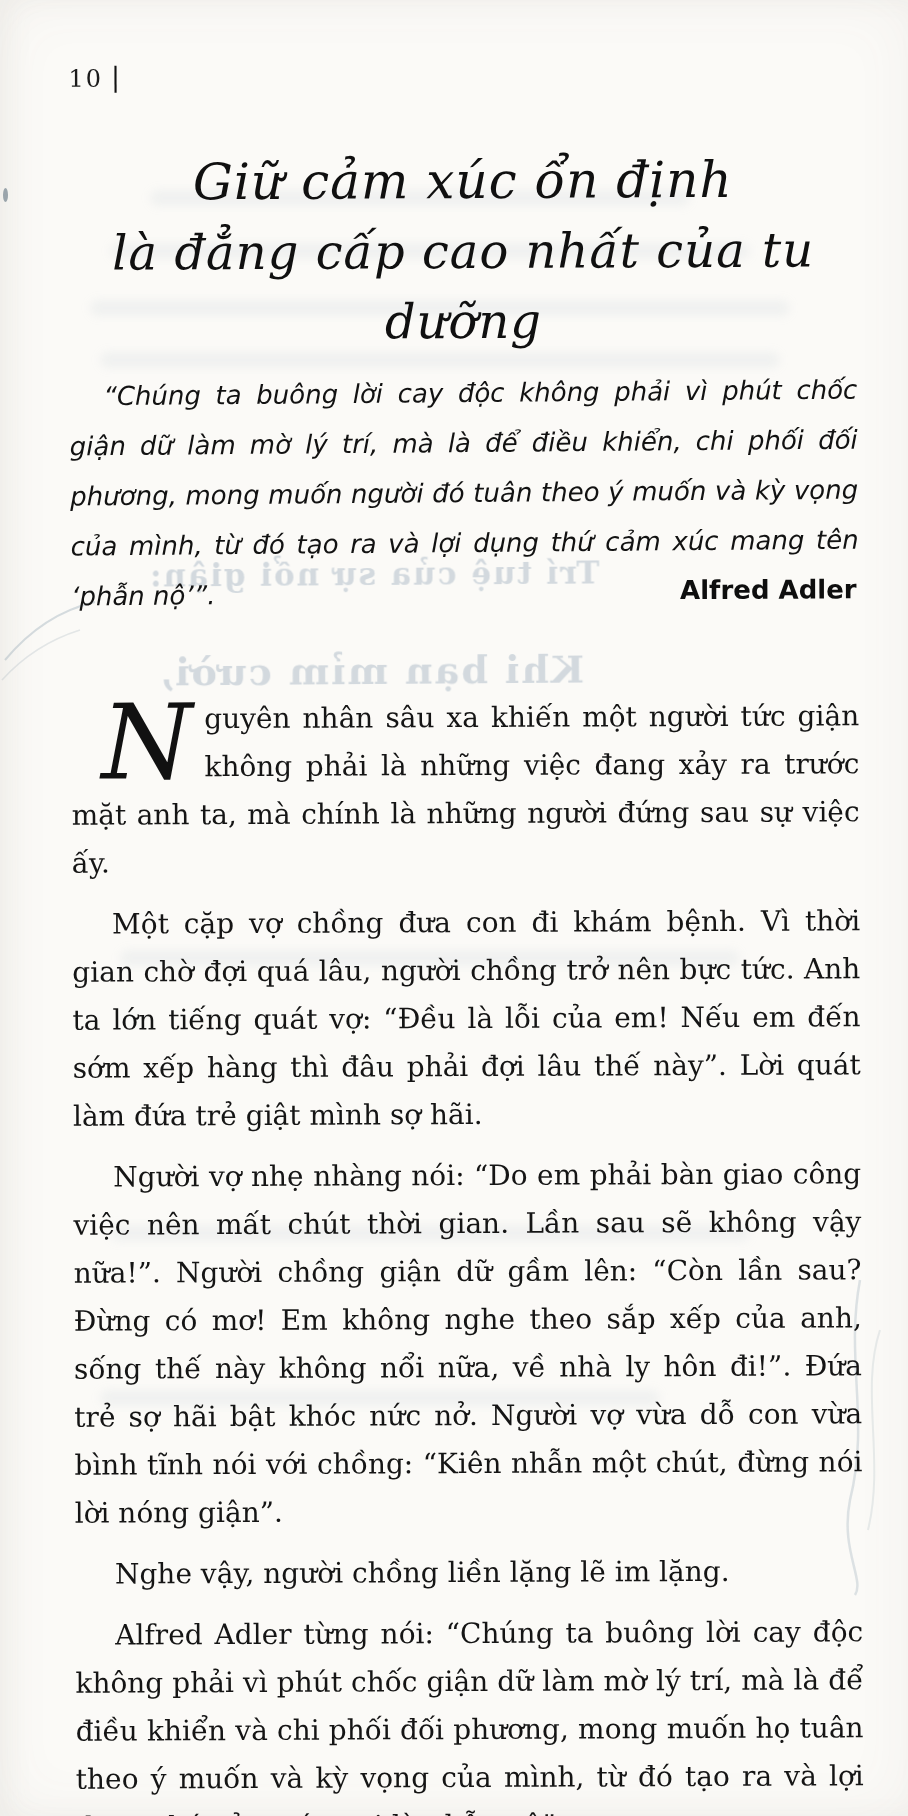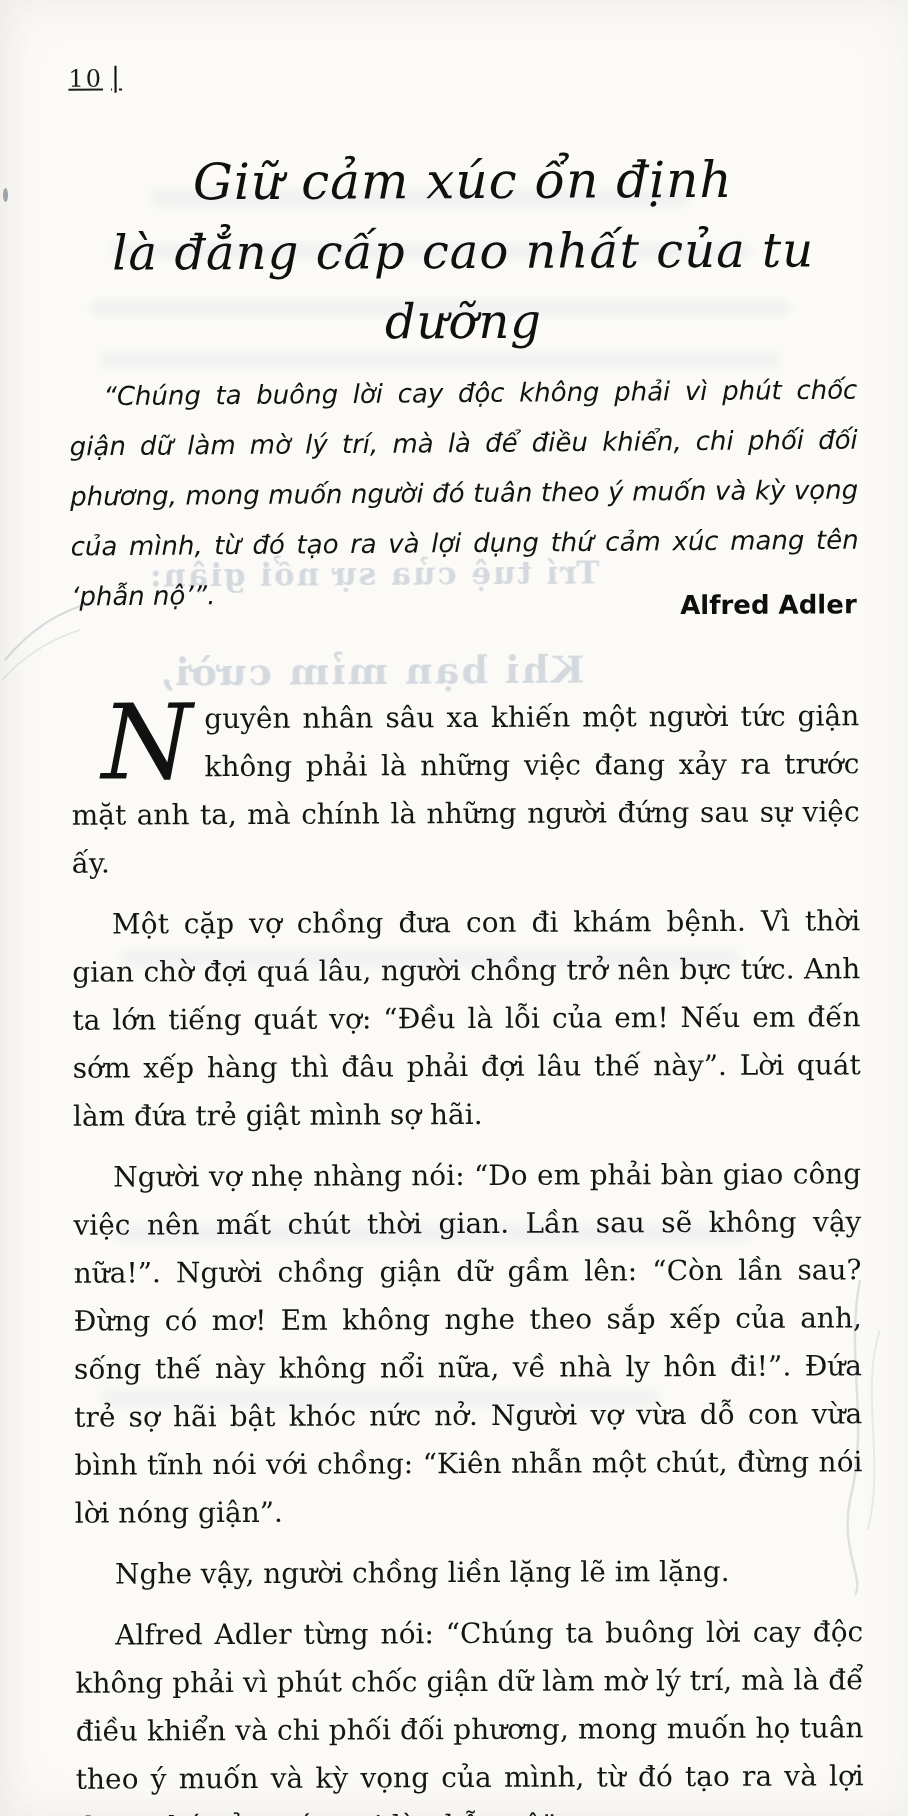--- a/index.html
+++ b/index.html
@@ -10,21 +10,21 @@
     background:#fbfaf7;
     overflow:hidden;
     box-shadow:inset 0 0 60px rgba(120,110,95,0.06), inset 12px 0 24px rgba(120,110,95,0.05);
     font-family:"DejaVu Serif", serif;
     color:#161616;
   }
   .content{position:absolute;left:72px;top:0;width:788px;height:100%;transform:rotate(-0.25deg);}
   .page-number{
     position:absolute;left:0;top:62px;
     font:24px/1 "DejaVu Serif", serif;
-    letter-spacing:2px;color:#1b1b1b;text-decoration:underline;
+    letter-spacing:2px;color:#1b1b1b;
   }
   .page-number .bar{font-size:27px;margin-left:8px;color:#111;}
   .chapter-title{
     position:absolute;left:0;top:146px;width:100%;
     text-align:center;
     font-family:"DejaVu Serif", serif;
     font-style:italic;
     color:#101010;
   }
   .chapter-title .t1{font-size:50px;line-height:70px;letter-spacing:1px;}
@@ -33,21 +33,21 @@
     position:absolute;left:0;top:368px;width:100%;
     font-family:"DejaVu Sans", sans-serif;
     font-style:italic;
     font-size:26px;line-height:50px;
     text-align:justify;
     text-indent:34px;
     color:#121212;
     transform:rotate(-0.25deg);
   }
   .epigraph-author{
-    position:absolute;right:2px;top:591px;
+    position:absolute;right:2px;top:576px;
     font-family:"DejaVu Sans", sans-serif;
     font-weight:bold;font-size:26px;color:#0e0e0e;
   }
   .body-text{
     position:absolute;left:0;top:694px;width:100%;
     font-size:28px;line-height:48px;
     text-align:justify;
     color:#151515;
   }
   .para{margin:0 0 13px 0;text-indent:40px;}

